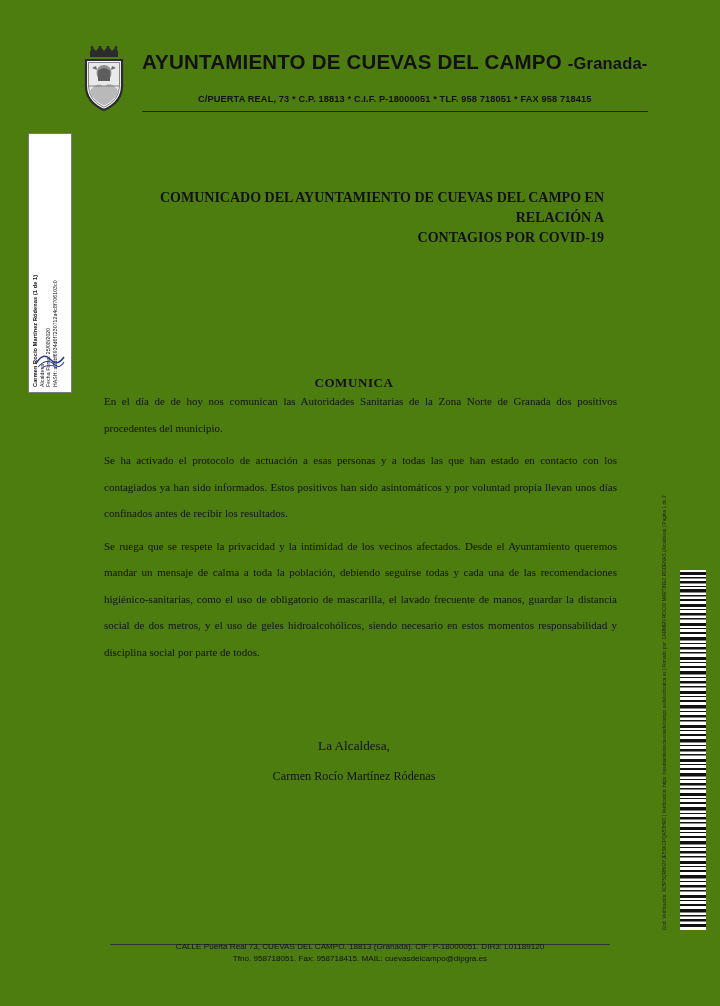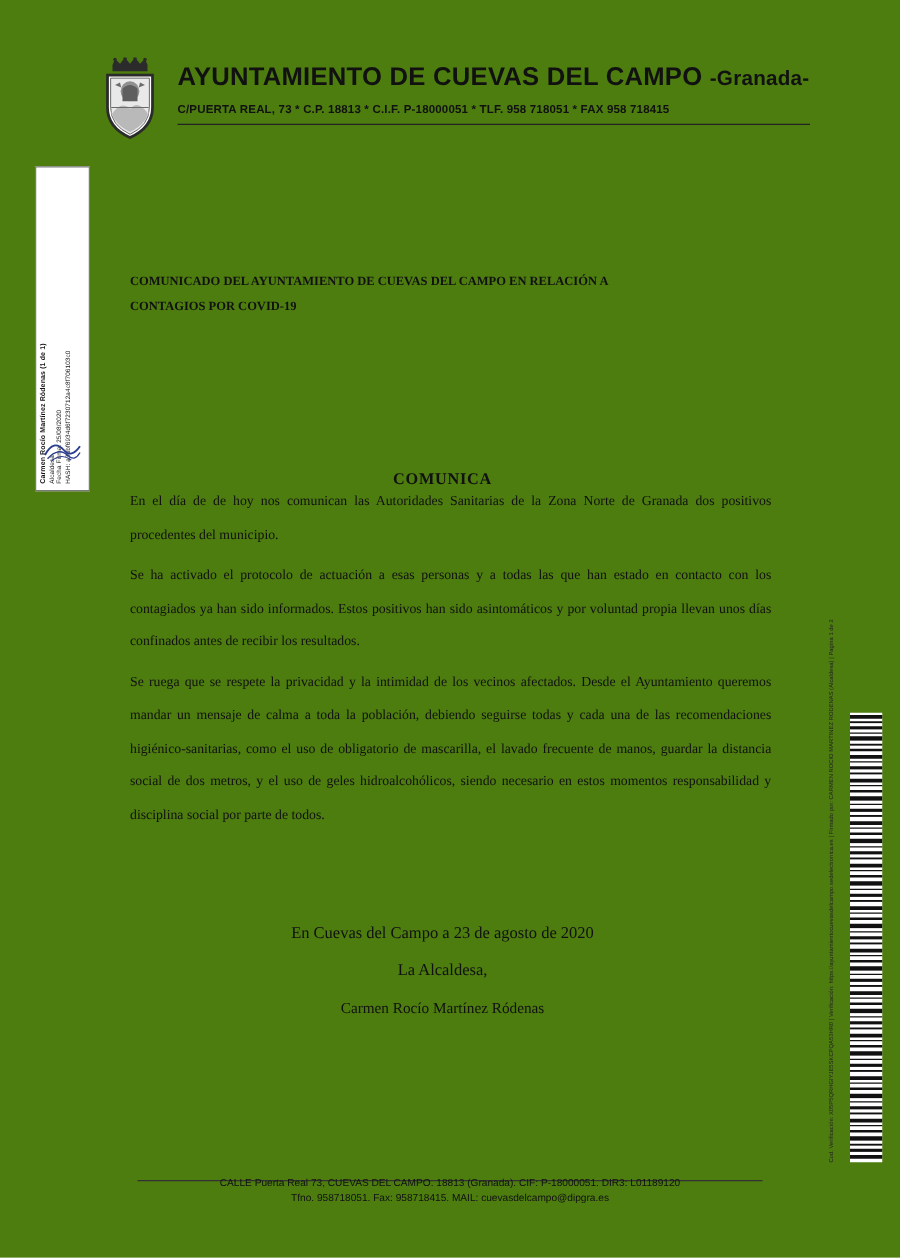--- a/index.html
+++ b/index.html
@@ -54,23 +54,24 @@
   }
   .town-title .prov {
     font-size: 16.5px;
     font-weight: bold;
   }
   .town-sub {
     font-family: "Liberation Sans", sans-serif;
     font-size: 9.2px;
     font-weight: bold;
     letter-spacing: 0.15px;
-    margin-top: 8px;
+    margin-top: 20px;
     color: #111;
     white-space: nowrap;
+    text-align: center;
   }
   .header-rule {
     border: none;
     border-top: 1.3px solid #222;
     margin: 7px 0 0 0;
     width: 100%;
   }
 
   
   .sig-box {
@@ -140,27 +141,26 @@
     letter-spacing: 0.05px;
     white-space: nowrap;
   }
 
   
   .doc-title {
     position: absolute;
     left: 104px;
     top: 188px;
     width: 500px;
-    text-align: left;
+    text-align: right;
     font-family: "Liberation Serif", serif;
     font-weight: bold;
-    font-size: 10px;
+    font-size: 14px;
     line-height: 20px;
     color: #111;
-    margin-top: 28px;
   }
 
   .declarant {
     position: absolute;
     left: 104px;
     top: 258px;
     width: 512px;
     font-family: "Liberation Serif", serif;
     font-weight: bold;
     font-size: 13.2px;
@@ -295,21 +295,20 @@
 
   <div class="comunica">COMUNICA</div>
 
   <div class="body-text">
     <p>En el día de de hoy nos comunican las Autoridades Sanitarias de la Zona Norte de Granada dos positivos procedentes del municipio.</p>
     <p>Se ha activado el protocolo de actuación a esas personas y a todas las que han estado en contacto con los contagiados ya han sido informados. Estos positivos han sido asintomáticos y por voluntad propia llevan unos días confinados antes de recibir los resultados.</p>
     <p>Se ruega que se respete la privacidad y la intimidad de los vecinos afectados. Desde el Ayuntamiento queremos mandar un mensaje de calma a toda la población, debiendo seguirse todas y cada una de las recomendaciones higiénico-sanitarias, como el uso de obligatorio de mascarilla, el lavado frecuente de manos, guardar la distancia social de dos metros, y el uso de geles hidroalcohólicos, siendo necesario en estos momentos responsabilidad y disciplina social por parte de todos.</p>
   </div>
 
   <div class="closing">
-    <div>En Cuevas del Campo a 23 de agosto de 2020</div>
     <div>La Alcaldesa,</div>
     <div class="sign-name">Carmen Rocío Martínez Ródenas</div>
   </div>
 
   <div class="barcode-wrap">
     <div class="barcode-text">Cod. Verificación: X05P5QRHGIYJE5SKCPQA53HR0 | Verificación: https://ayuntamientocuevasdelcampo.sedelectronica.es | Firmado por: CARMEN ROCIO MARTINEZ RODENAS (Alcaldesa) | Pagina 1 de 2</div>
     <div class="barcode">
       <svg width="26" height="360" viewBox="0 0 26 360" preserveAspectRatio="none">
         <rect x="0" y="0" width="26" height="360" fill="#ffffff"></rect>
         <g fill="#111">

